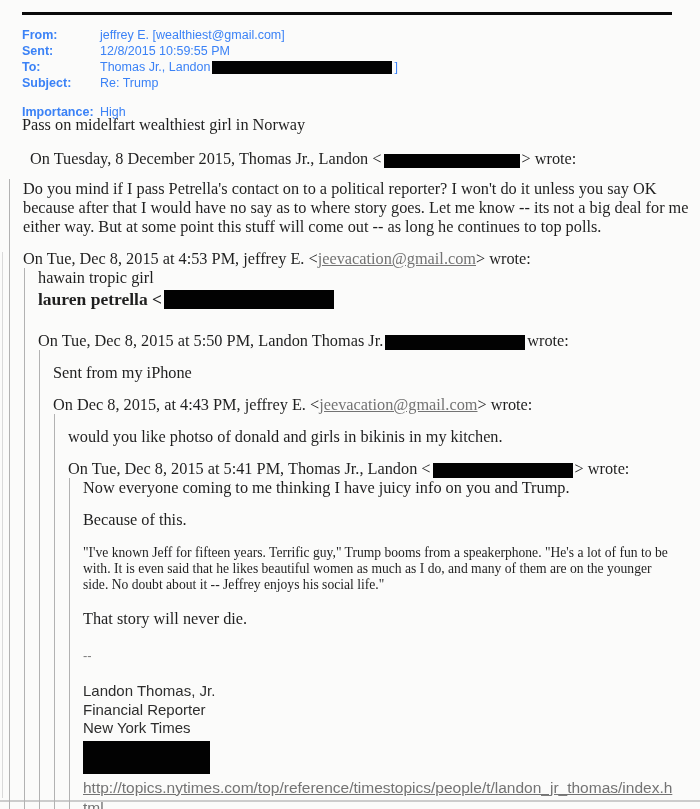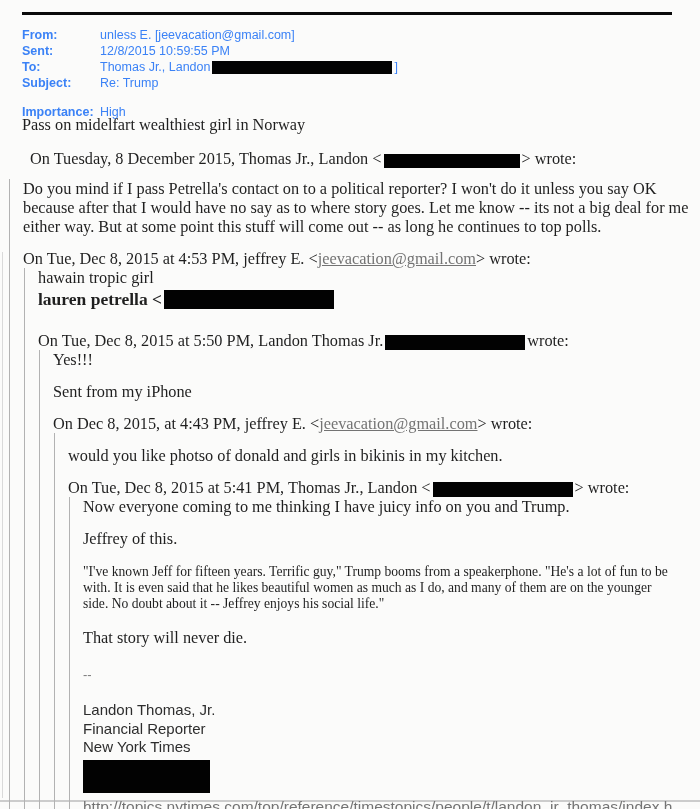--- a/index.html
+++ b/index.html
@@ -53,21 +53,21 @@
 <body>
 
 <div class="page">
   <div class="toprule"></div>
   <div class="left-edge"></div>
   <div class="bottom-edge"></div>
 
   <div class="hdr">
     <div class="hrow">
       <span class="hlabel">From:</span>
-      <span class="hval">unless E. [jeevacation@gmail.com]</span>
+      <span class="hval">jeffrey E. [wealthiest@gmail.com]</span>
     </div>
     <div class="hrow">
       <span class="hlabel">Sent:</span>
       <span class="hval">12/8/2015 10:59:55 PM</span>
     </div>
     <div class="hrow">
       <span class="hlabel">To:</span>
       <span class="hval"><span>Thomas Jr., Landon</span><span class="redact r-to"></span><span>]</span></span>
     </div>
     <div class="hrow">
@@ -91,36 +91,35 @@
       <div><span>On Tue, Dec 8, 2015 at 4:53 PM, jeffrey E. &lt;</span><a class="mlink" href="#">jeevacation@gmail.com</a><span>&gt; wrote:</span></div>
 
       <div class="bq">
         <div>hawain tropic girl</div>
         <div class="contact"><span>lauren petrella &lt;</span><span class="redact r-lp"></span></div>
         <div class="sp"></div>
           <div class="sps"></div>
         <div><span>On Tue, Dec 8, 2015 at 5:50 PM, Landon Thomas Jr.</span><span class="redact r-a3"></span><span>wrote:</span></div>
 
         <div class="bq">
-          <div>Yes!!!</div>
           <div class="sp"></div>
           <div>Sent from my iPhone</div>
           <div class="sp"></div>
           <div><span>On Dec 8, 2015, at 4:43 PM, jeffrey E. &lt;</span><a class="mlink" href="#">jeevacation@gmail.com</a><span>&gt; wrote:</span></div>
 
           <div class="bq">
             <div class="sp"></div>
             <div>would you like photso of donald and girls in bikinis  in my kitchen.</div>
             <div class="sp"></div>
             <div><span>On Tue, Dec 8, 2015 at 5:41 PM, Thomas Jr., Landon &lt;</span><span class="redact r-a5"></span><span>&gt; wrote:</span></div>
 
             <div class="bq">
               <div>Now everyone coming to me thinking I have juicy info on you and Trump.</div>
               <div class="sp"></div>
-              <div>Jeffrey of this.</div>
+              <div>Because of this.</div>
               <div class="sps"></div>
                 <div class="sps"></div>
               <div class="press-quote">"I've known Jeff for fifteen years. Terrific guy," Trump booms from a speakerphone. "He's a lot of fun to be with. It is even said that he likes beautiful women as much as I do, and many of them are on the younger side. No doubt about it -- Jeffrey enjoys his social life."</div>
               <div class="sps"></div>
                 <div class="sps"></div>
               <div>That story will never die.</div>
               <div class="sp"></div>
                 <div class="sps"></div>
               <div class="sig-sep">--</div>
               <div class="sig">

